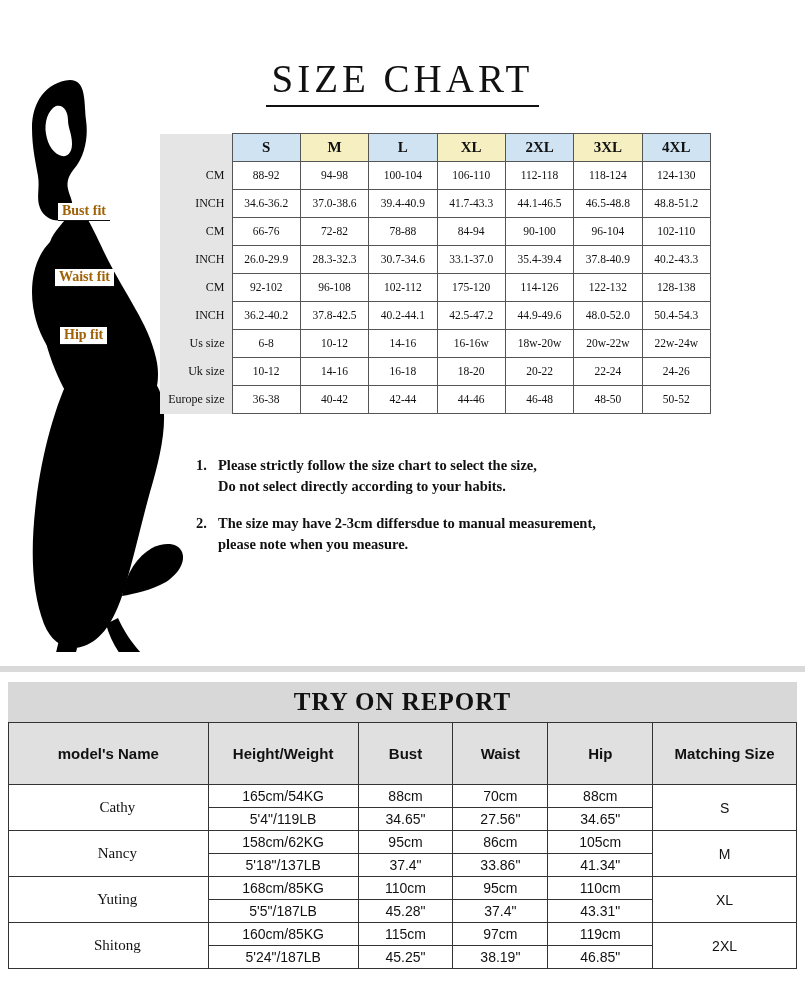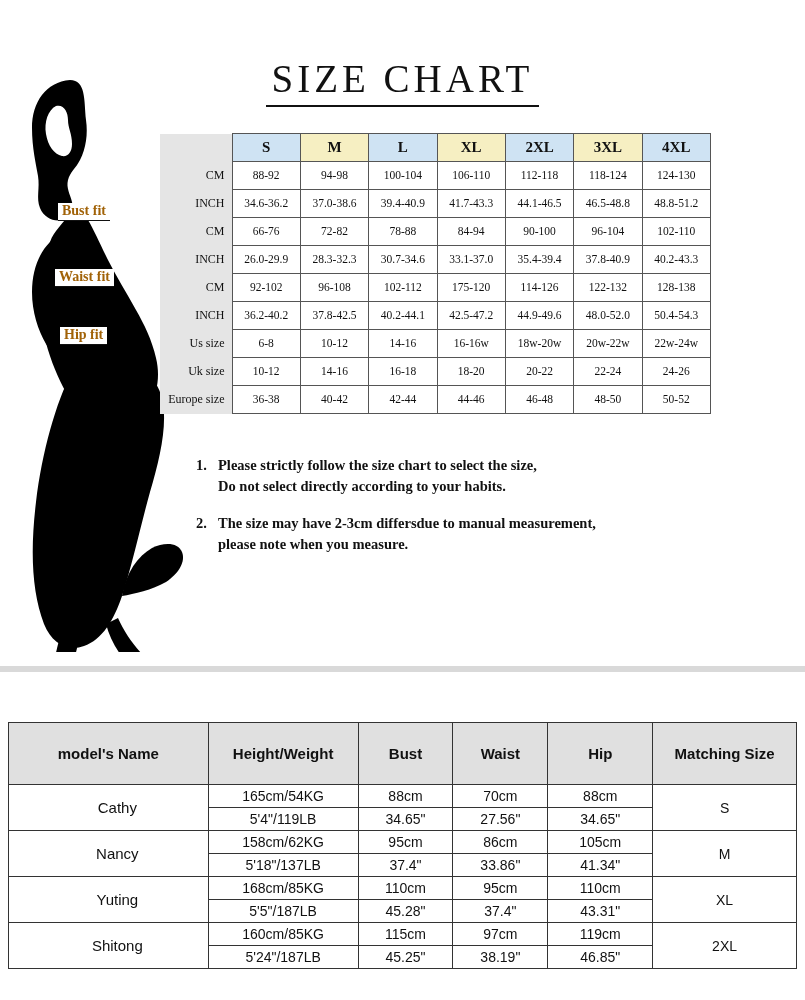--- a/index.html
+++ b/index.html
@@ -185,21 +185,21 @@
     margin-left: 47px;
   }
   table.report-table .hdr td {
     background: #e0e0e0;
     font-weight: bold;
     height: 62px;
     font-size: 15px;
   }
   table.report-table td.name {
     font-size: 15px;
-    font-family: Liberation Sans, sans-serif;
+    font-family: Liberation Serif, serif;
     padding-left: 20px;
   }
   table.report-table td.metric { height: 22px; }
 </style>
 </head>
 <body>
 
 <div id="top-section">
 
   <div id="title">
@@ -380,20 +380,23 @@
         <span>please note when you measure.</span>
       </span>
     </div>
   </div>
 
   <div id="divider"></div>
 </div>
 
 <div id="report-section">
 
+  <div id="report-title-bar">
+    <span class="rt-text">TRY ON REPORT</span>
+  </div>
 
   <table class="report-table">
     <tbody>
       <tr class="hdr">
         <td style="width:200px">model's Name</td>
         <td style="width:150px">Height/Weight</td>
         <td style="width:95px">Bust</td>
         <td style="width:95px">Waist</td>
         <td style="width:105px">Hip</td>
         <td style="width:144px">Matching Size</td>

